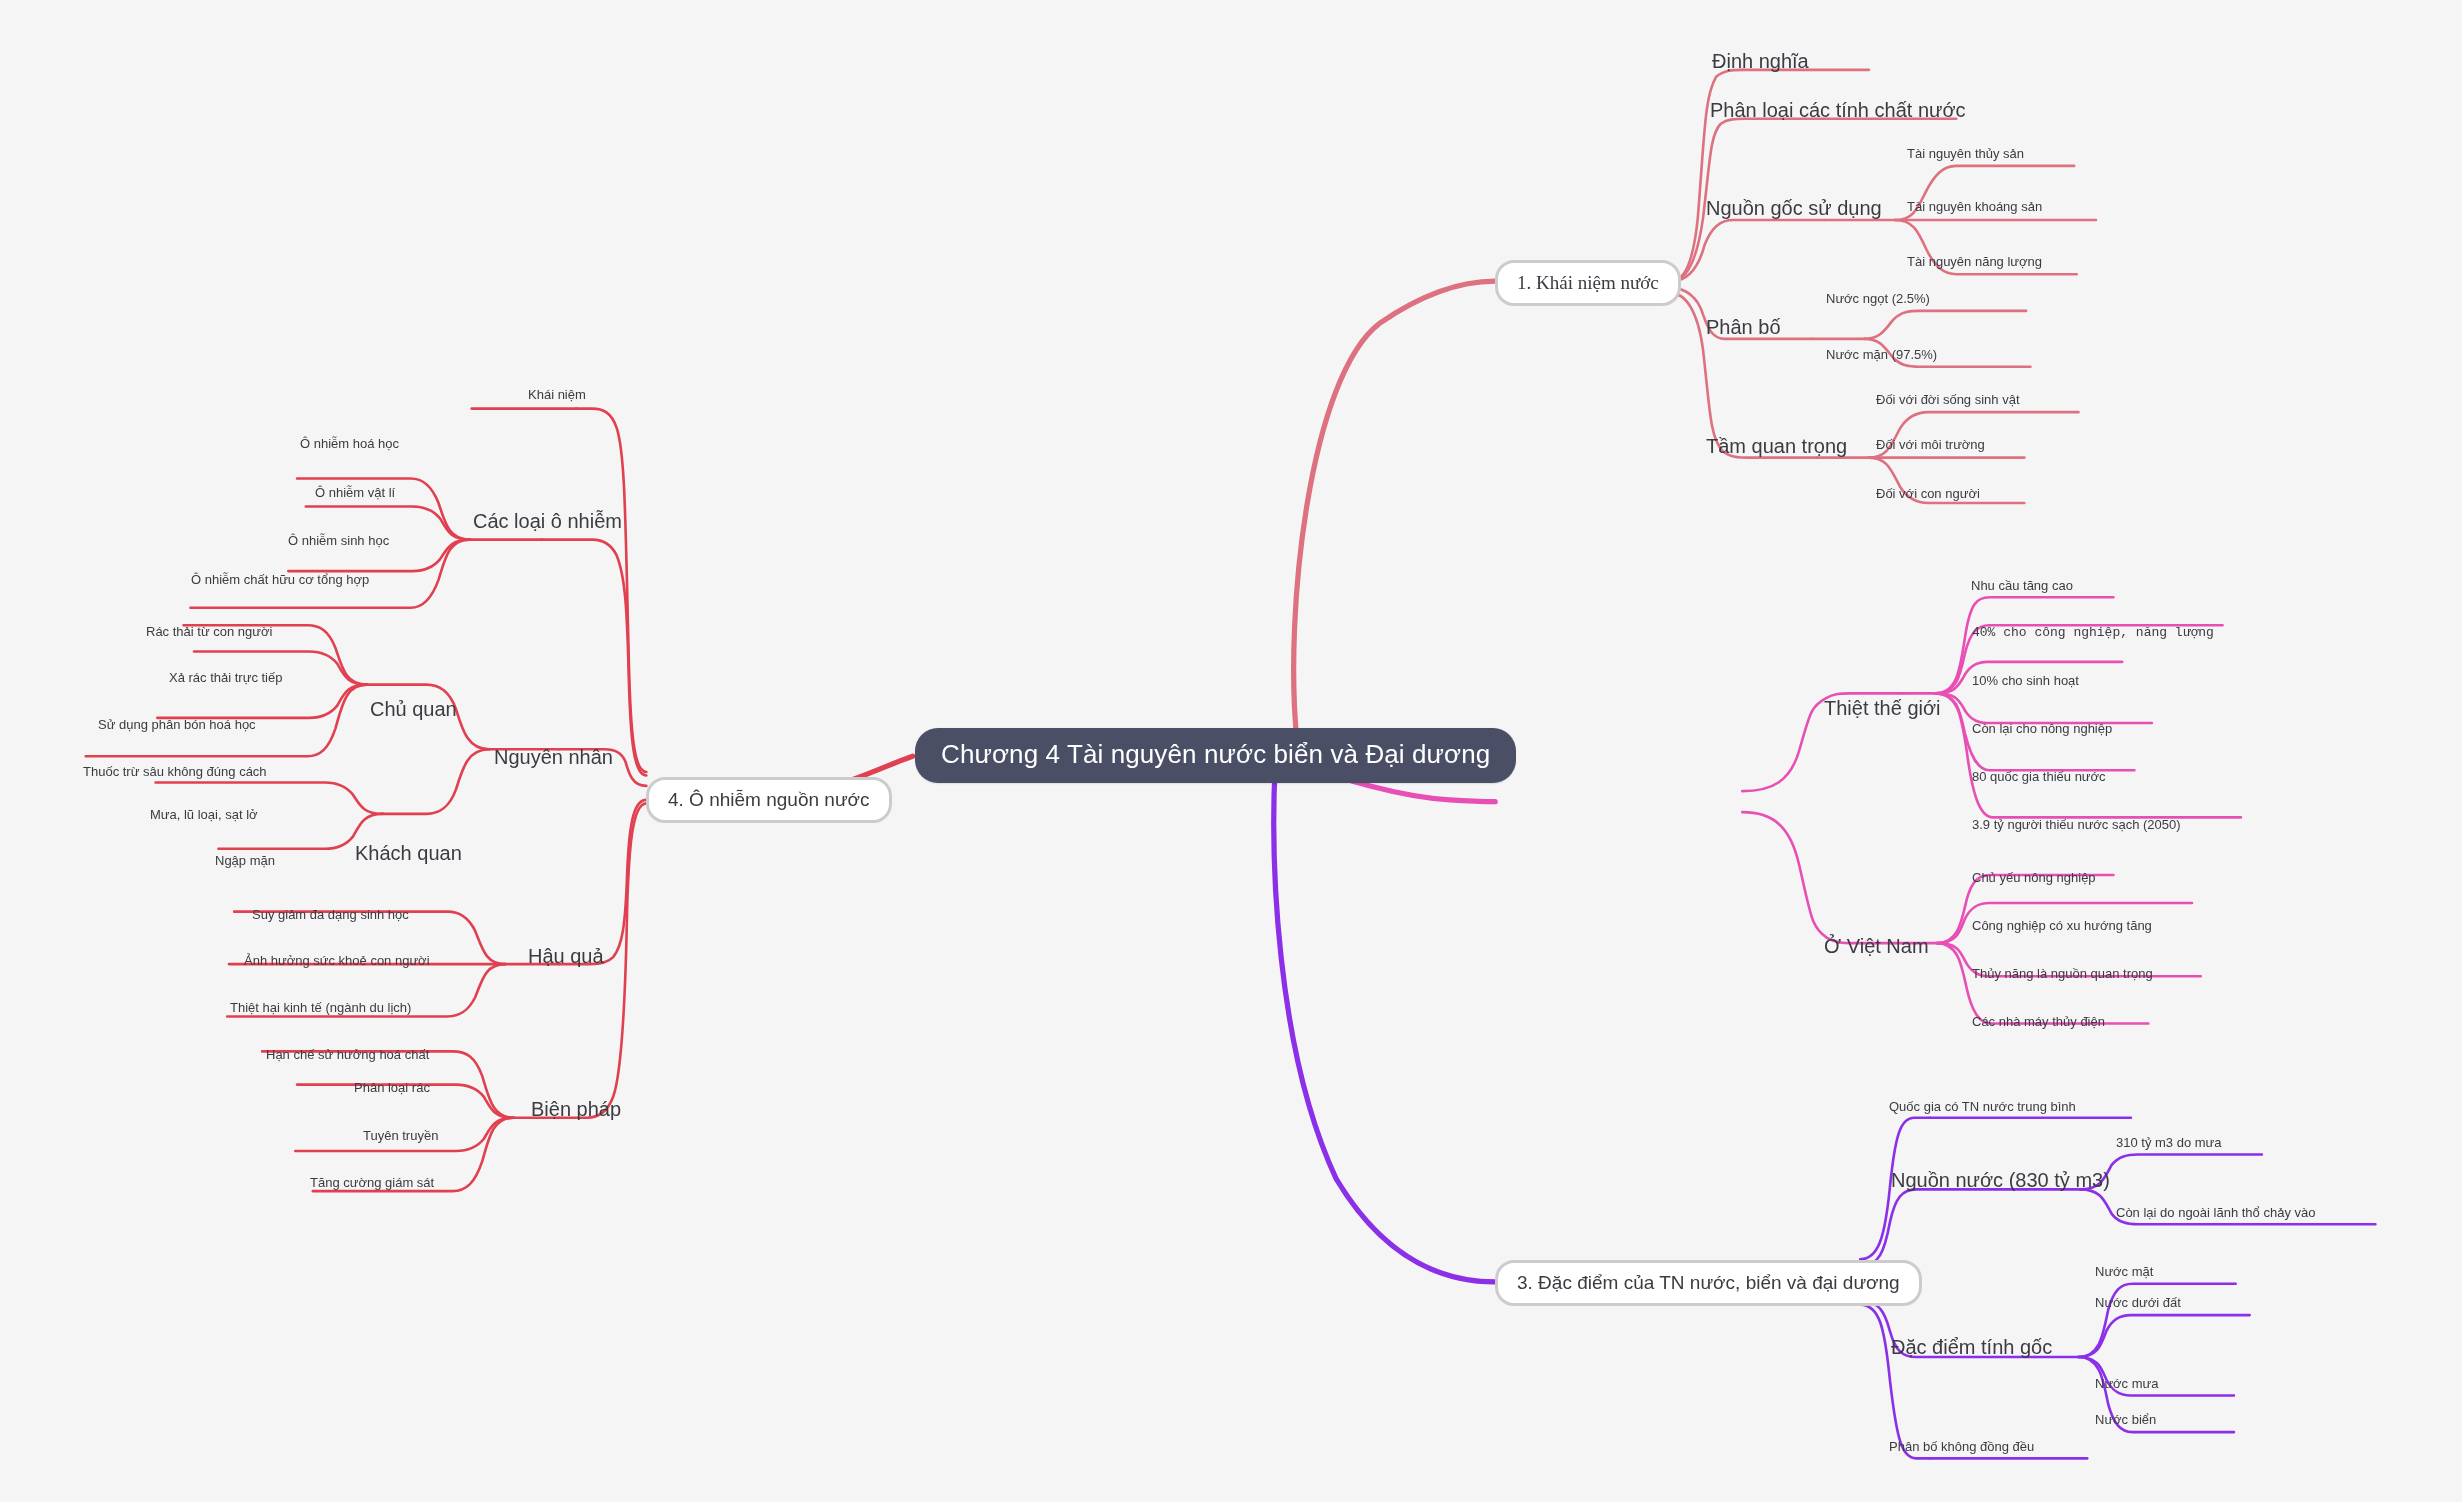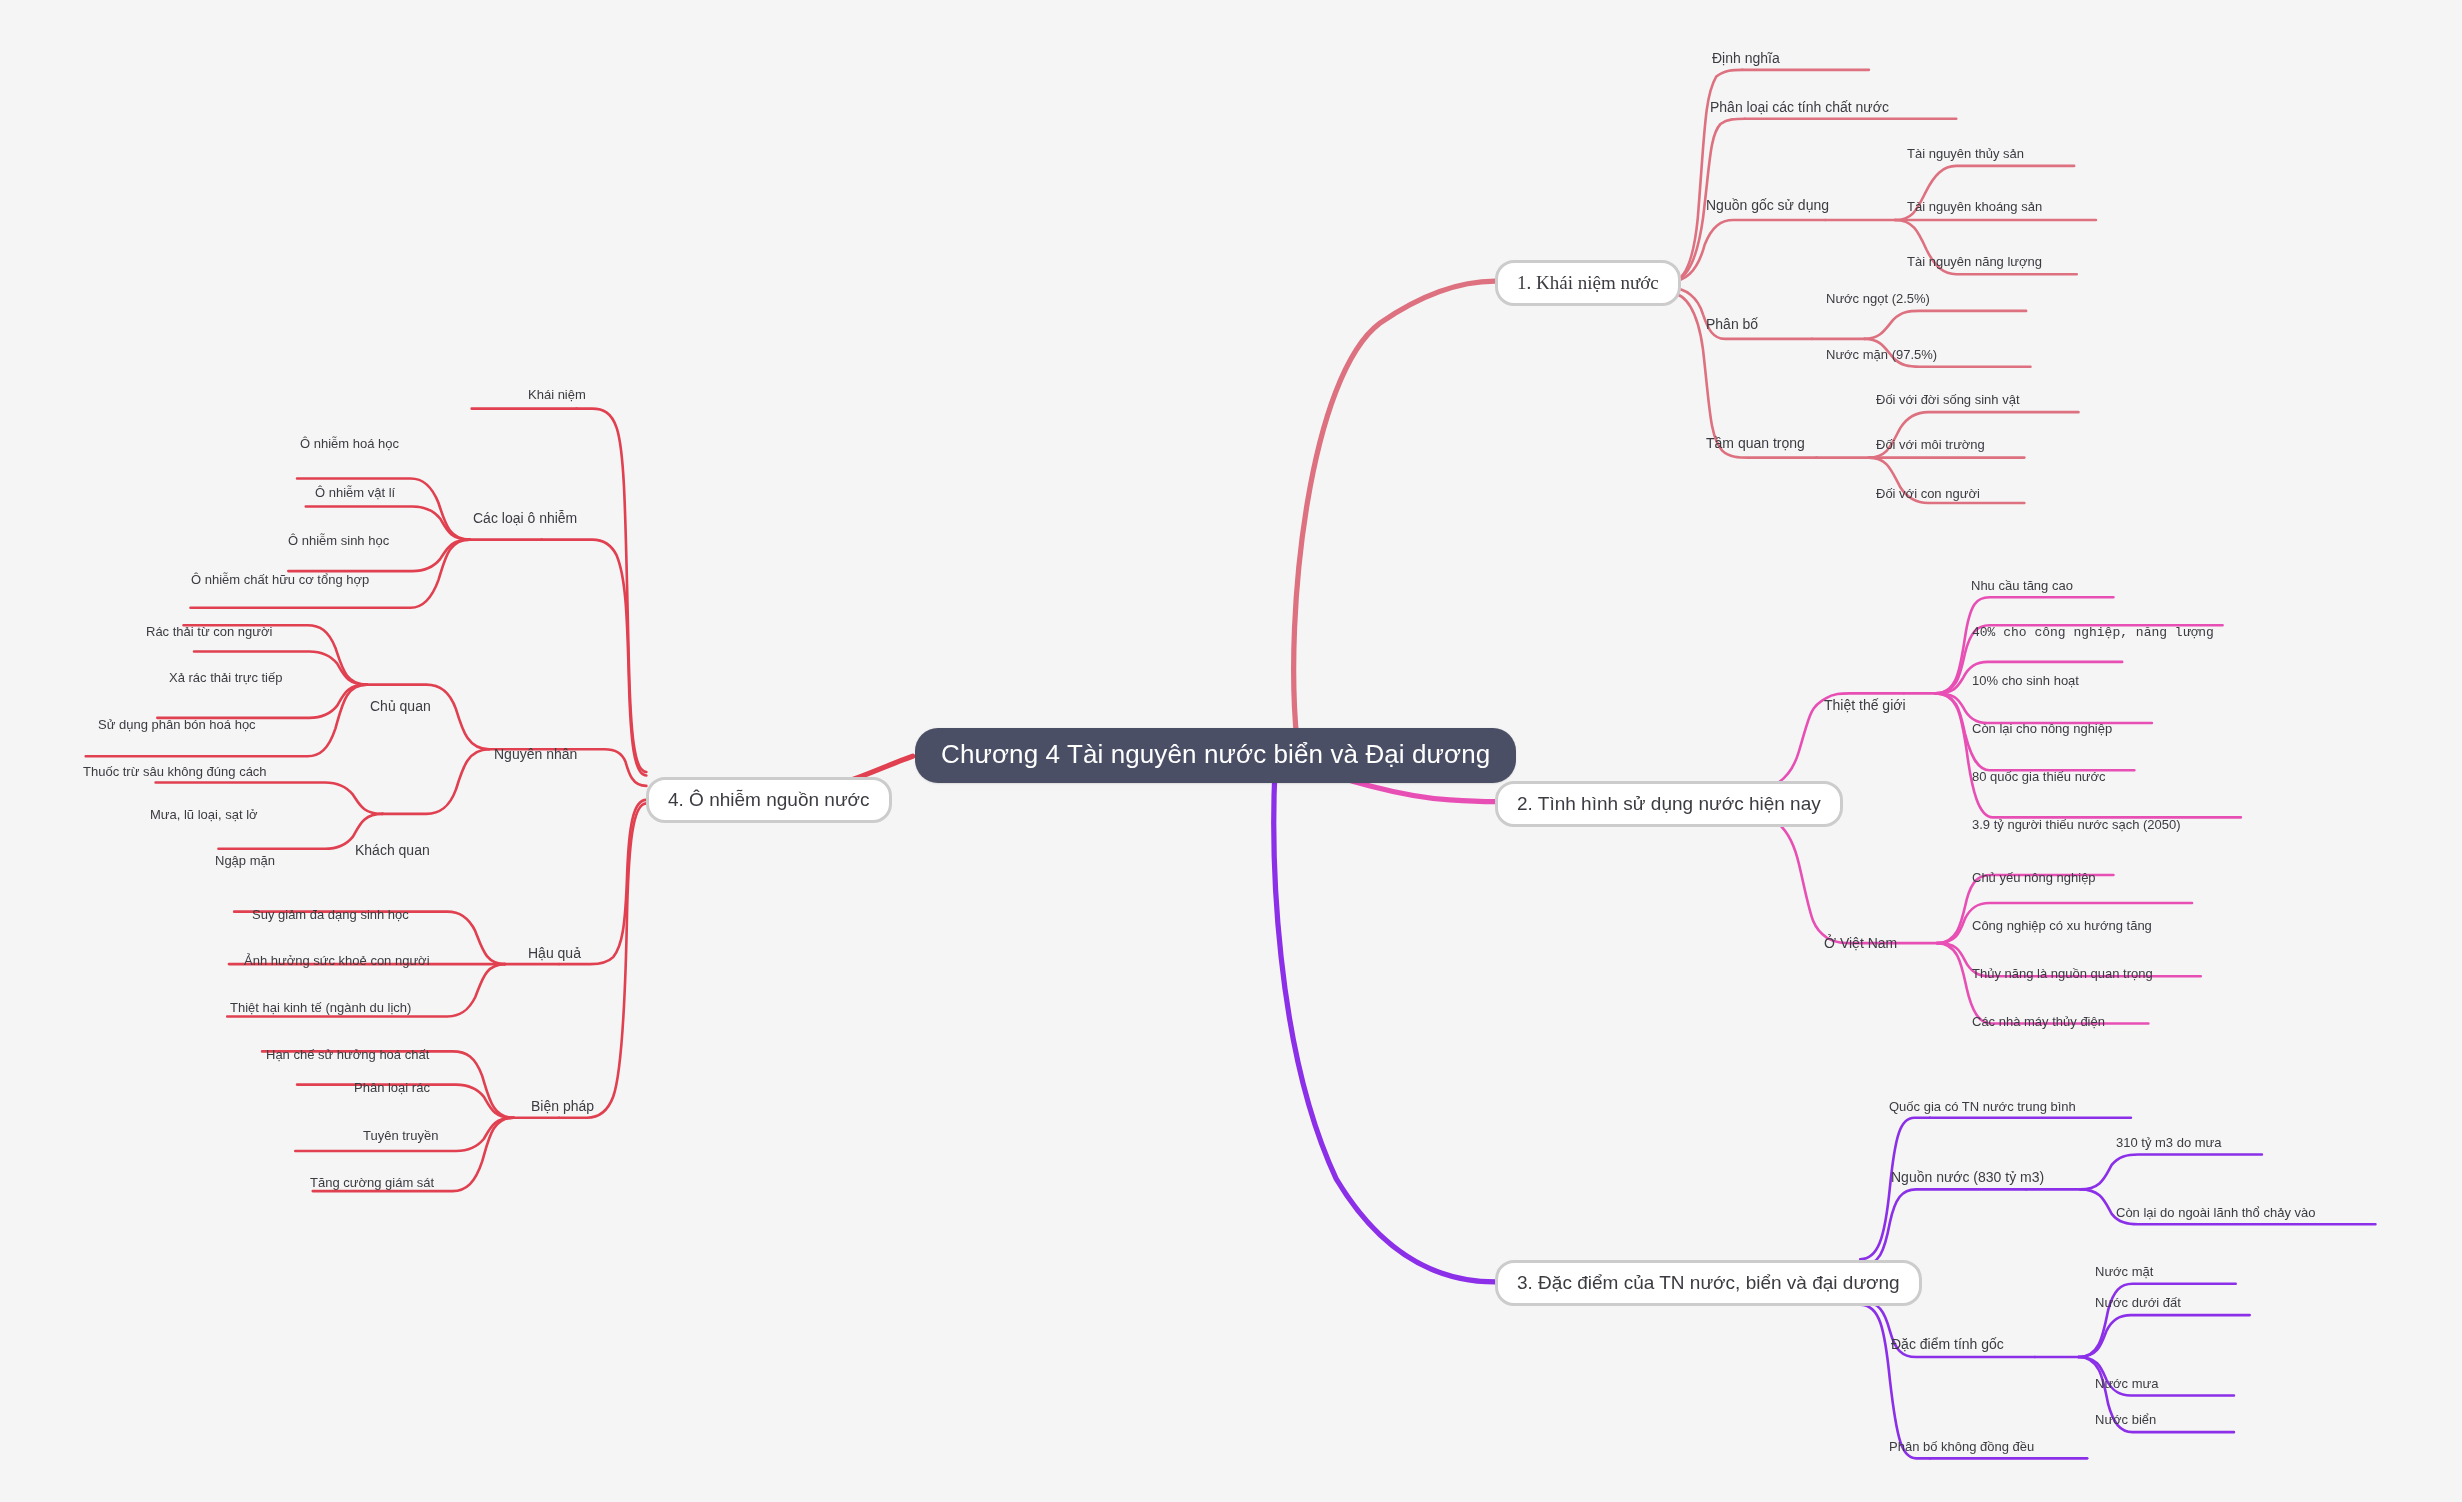--- a/index.html
+++ b/index.html
@@ -38,21 +38,21 @@
     letter-spacing: 0.1px;
     box-shadow: 0 0.9px 1.7px rgba(0,0,0,.10);
   }
   .node.main {
     background: #ffffff;
     border-radius: 19px;
     padding: 9.6px 19px 11.4px 19px;
     font-size: 19px;
     border: 3.5px solid #cccccc;
   }
-  .node.sub   { font-size: 14px; }
+  .node.sub   { font-size: 20px; }
   .node.leaf  { font-size: 13px; }
 
   .m1 { border-color: #dd7180; font-family: Liberation Serif, serif; }
   .m2 { border-color: #e84fb5; }
   .m3 { border-color: #8b2fe8; }
   .m4 { border-color: #e04050; }
 </style>
 </head>
 <body>
 
@@ -216,23 +216,20 @@
   <div class="node leaf" style="left:1876px; top:393px;">
     <span>Đối với đời sống sinh vật</span>
   </div>
   <div class="node leaf" style="left:1876px; top:438px;">
     <span>Đối với môi trường</span>
   </div>
   <div class="node leaf" style="left:1876px; top:487px;">
     <span>Đối với con người</span>
   </div>
 
-  <div class="node main m2" style="left:1495px; top:781px;">
-    <span>2. Tình hình sử dụng nước hiện nay</span>
-  </div>
 
   <div class="node sub" style="left:1824px; top:698px;">
     <span>Thiệt thế giới</span>
   </div>
   <div class="node leaf" style="left:1971px; top:579px;">
     <span>Nhu cầu tăng cao</span>
   </div>
   <div class="node leaf" style="left:1972px; top:626px;font-family:Liberation Mono, monospace;">
     <span>40% cho công nghiệp, năng lượng</span>
   </div>

